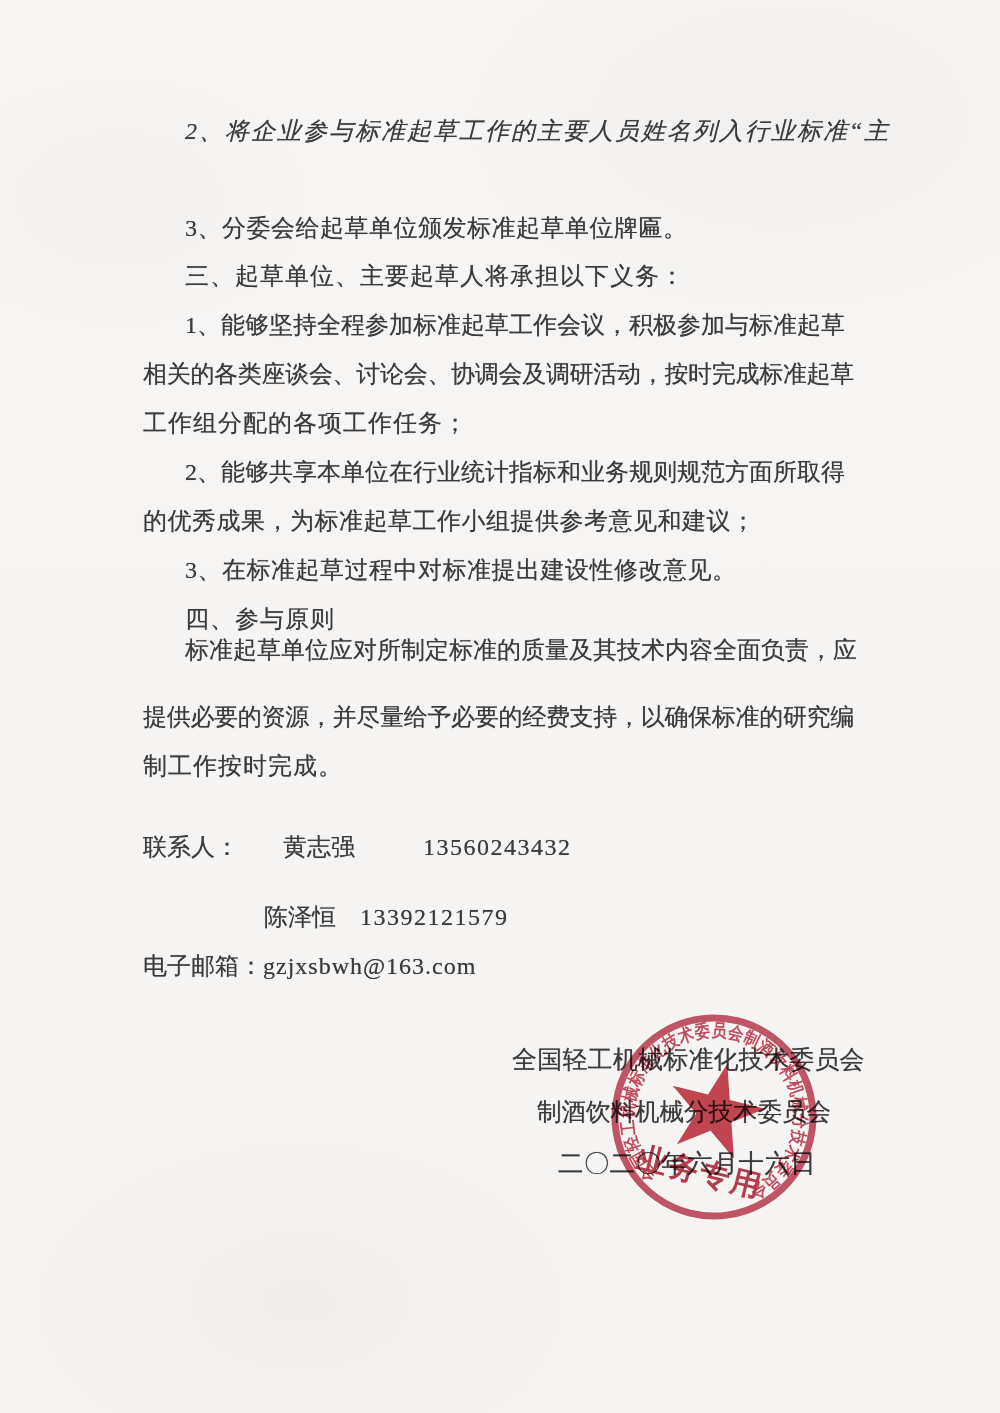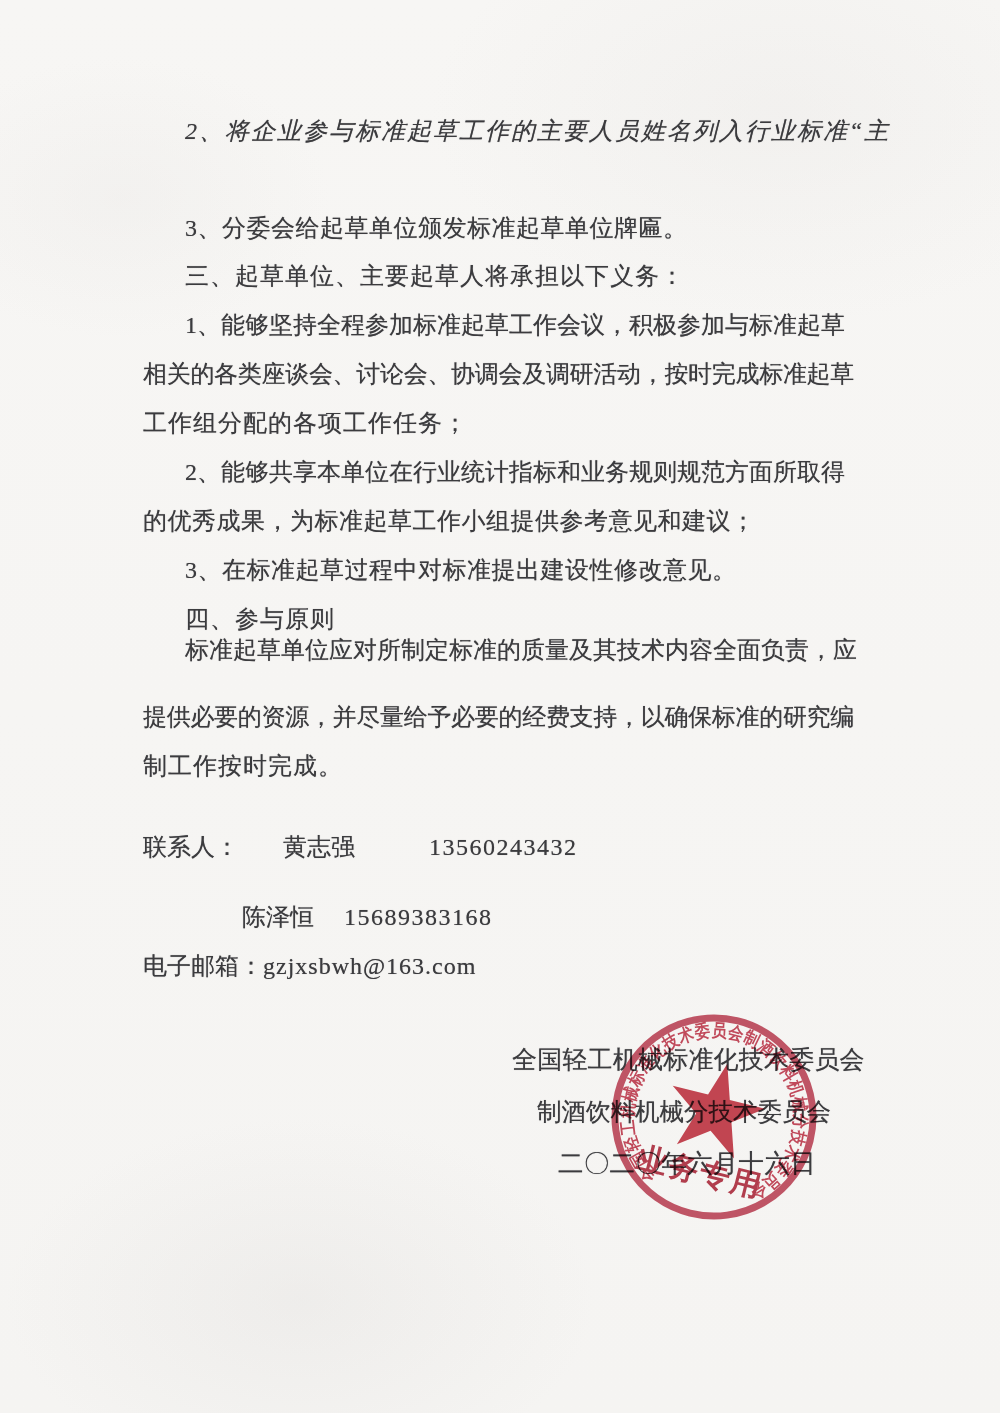--- a/index.html
+++ b/index.html
@@ -18,21 +18,21 @@
       linear-gradient(#f7f6f4,#f5f4f2);
   }
   .bl{
     position:absolute;
     white-space:nowrap;
     font-size:24px;line-height:34px;
     color:#3b3b3e;
     text-shadow:0 0 0.7px rgba(59,59,62,.65);
   }
   .contact-row{display:flex;align-items:baseline;}
-  .phone{margin-left:30px;letter-spacing:1.5px;}
+  .phone{margin-left:24px;letter-spacing:1.5px;}
   .email{letter-spacing:1px;}
   .sig{position:absolute;white-space:nowrap;color:#3b3b3e;text-shadow:0 0 0.7px rgba(59,59,62,.65);}
   .seal{
     position:absolute;left:594px;top:997px;width:240px;height:240px;
     mix-blend-mode:multiply;opacity:.93;
   }
 </style>
 </head>
 <body>
 
@@ -50,23 +50,23 @@
   <div class="bl" style="left:185px;top:602px;letter-spacing:1px;">四、参与原则</div>
   <div class="bl" style="left:185px;top:633px;letter-spacing:0;">标准起草单位应对所制定标准的质量及其技术内容全面负责，应</div>
   <div class="bl" style="left:143px;top:700px;letter-spacing:-0.3px;">提供必要的资源，并尽量给予必要的经费支持，以确保标准的研究编</div>
   <div class="bl" style="left:143px;top:749px;letter-spacing:1px;">制工作按时完成。</div>
 
   <div class="bl contact-row" style="left:143px;top:830px;gap:44px;">
     <span>联系人：</span>
       <span>黄志强</span>
       <span class="phone">13560243432</span>
   </div>
-  <div class="bl contact-row" style="left:242px;top:900px;align-items:flex-end;">
+  <div class="bl contact-row" style="left:264px;top:900px;align-items:flex-end;">
     <span>陈泽恒</span>
-      <span class="phone">15689383168</span>
+      <span class="phone">13392121579</span>
   </div>
   <div class="bl contact-row" style="left:143px;top:949px;">
     <span>电子邮箱：</span>
       <span class="email">gzjxsbwh@163.com</span>
   </div>
 
   <div class="sig" style="left:512px;top:1043px;font-size:25px;letter-spacing:0.2px;">全国轻工机械标准化技术委员会</div>
   <div class="sig" style="left:537px;top:1095px;font-size:24.5px;letter-spacing:0;">制酒饮料机械分技术委员会</div>
   <div class="sig" style="left:558px;top:1146px;font-size:25.5px;letter-spacing:0.3px;">二〇二〇年六月十六日</div>
 

